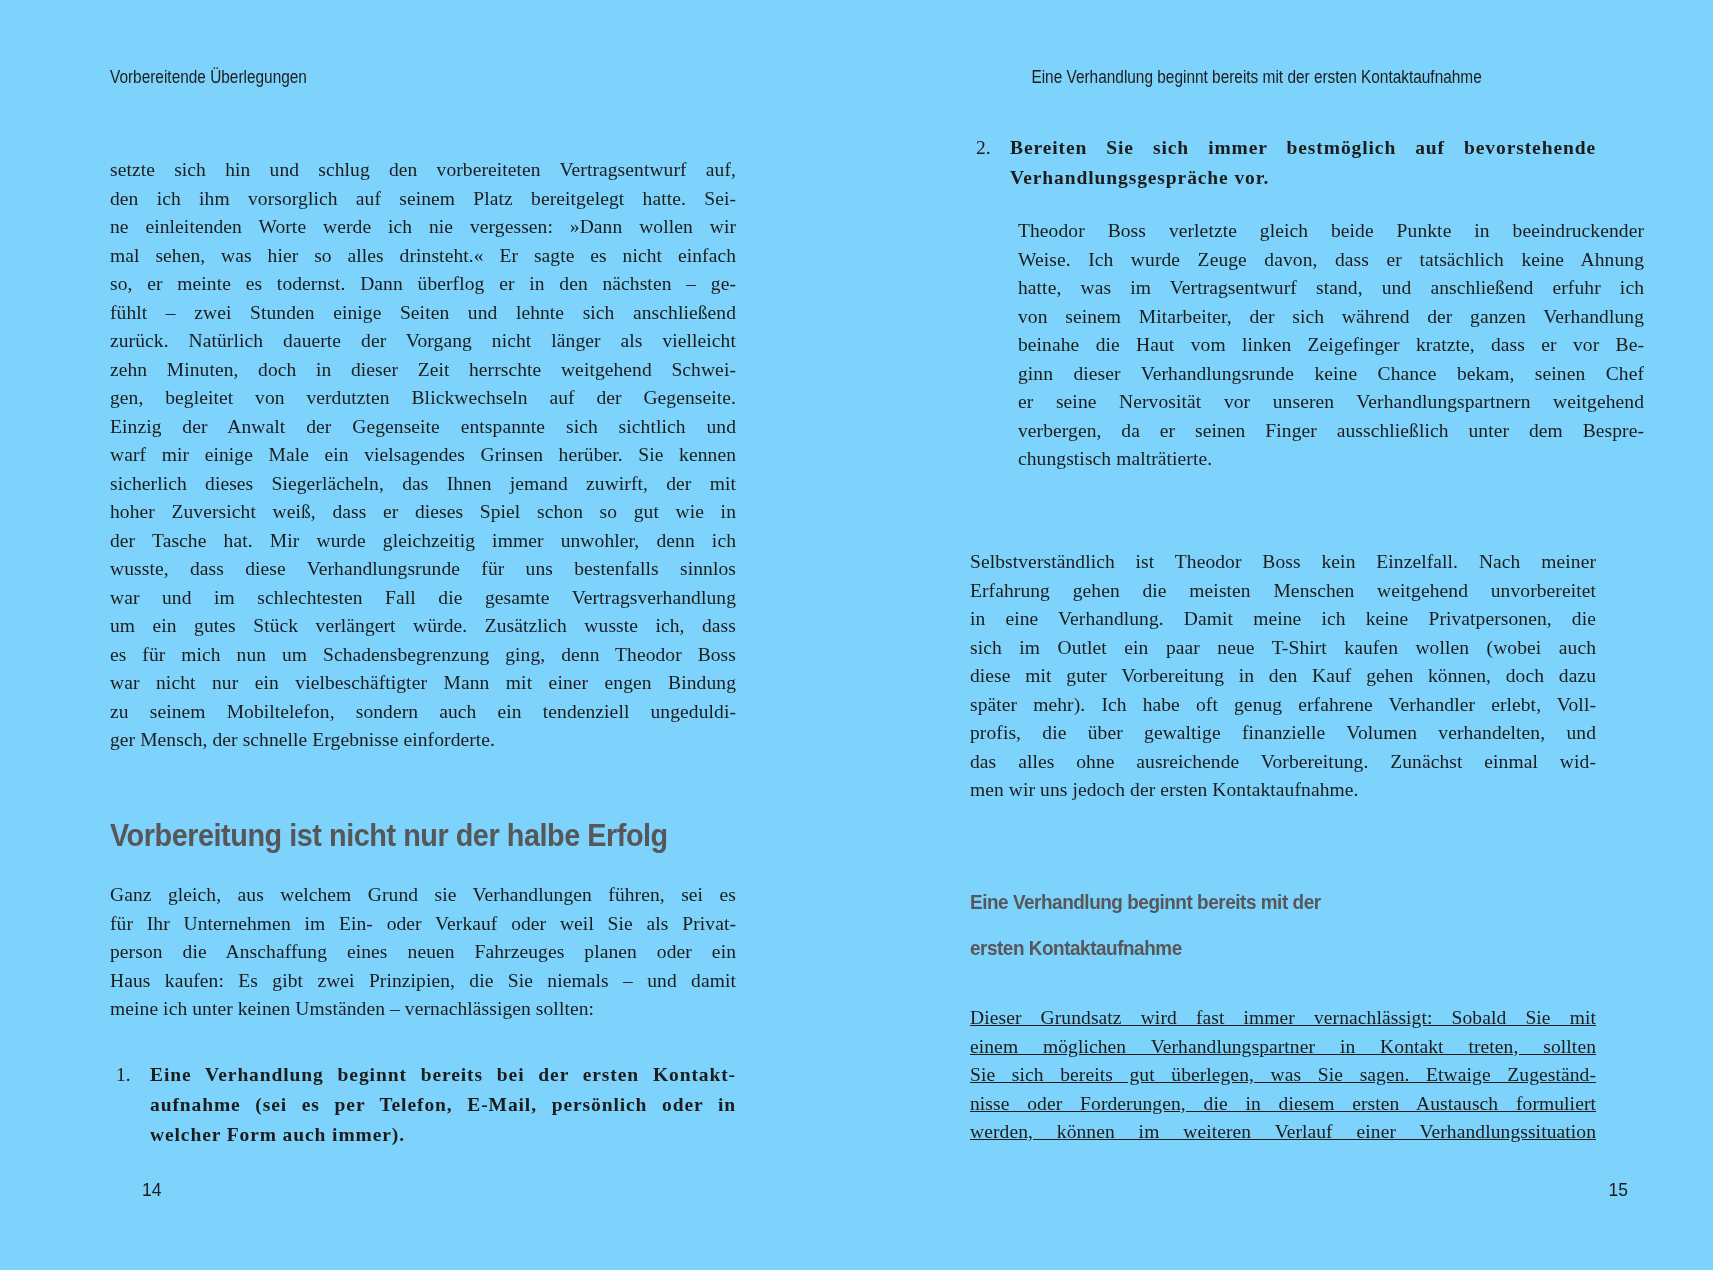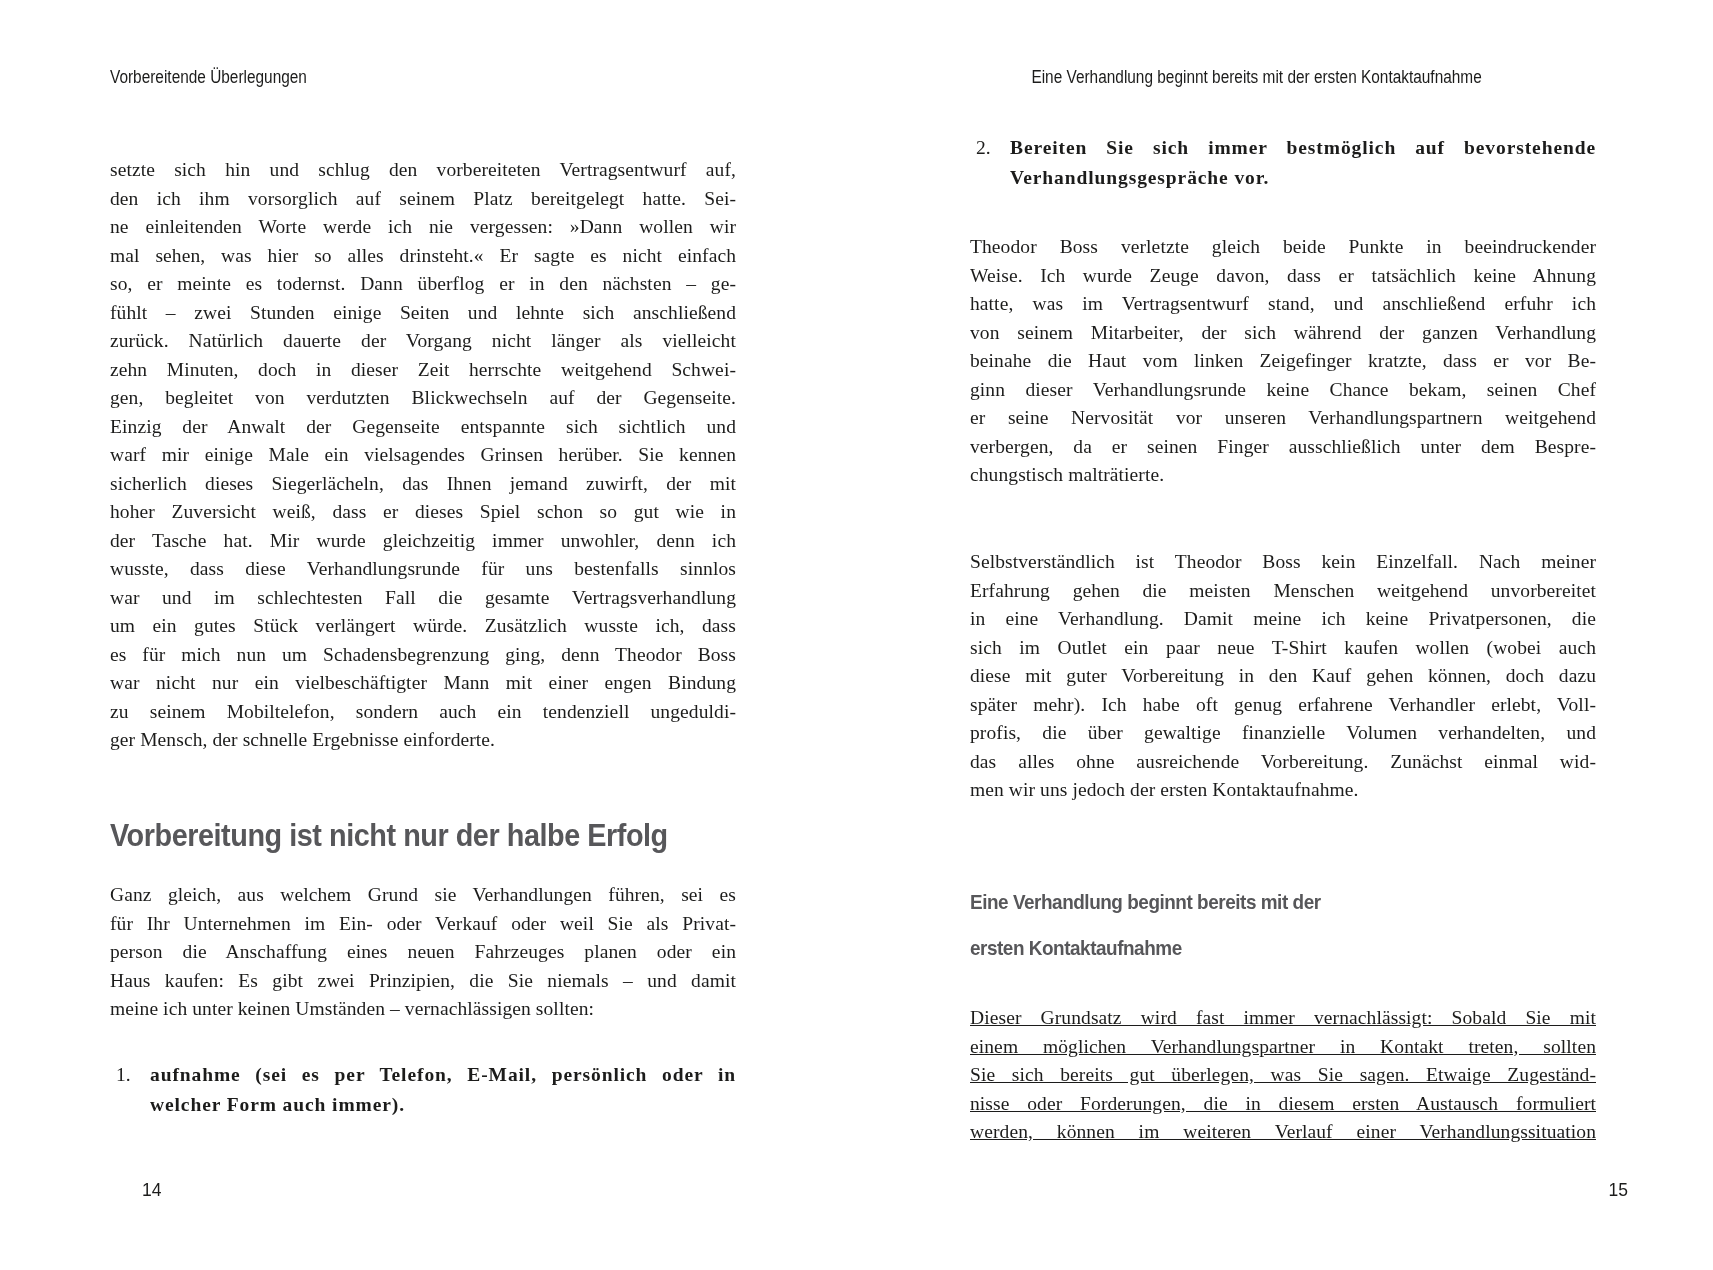--- a/index.html
+++ b/index.html
@@ -84,28 +84,28 @@
     line-height: 22px;
     margin-left: 32px;
   }
   .page-number.right { text-align: right; }
 
   
   #left-para-1  { top: 156px; }
   #left-para-2  { top: 881px; }
   #left-list-1  { top: 1060px; }
   #right-list-2 { top: 133px; }
-  #right-para-1 { top: 233px; }
+  #right-para-1 { top: 217px; margin-left: 48px; }
   #right-para-2 { top: 548px; }
   #right-para-3 { top: 1004px; text-decoration: underline; }
 </style>
 </head>
 <body>
 
-<div id="spread" style="--text-color: #1c1c1b; --heading-color: #57575a; background: #ffffff;">
+<div id="spread" style="--text-color: #1c1c1b; --heading-color: #57575a; background: #7dd3fc;">
 
   <div class="col" id="page-left">
     <div class="running-head">
       <span class="squeeze">Vorbereitende Überlegungen</span>
     </div>
 
     <div class="bodytext" id="left-para-1">
         <div class="tline just">setzte sich hin und schlug den vorbereiteten Vertragsentwurf auf,</div>
         <div class="tline just">den ich ihm vorsorglich auf seinem Platz bereitgelegt hatte. Sei-</div>
         <div class="tline just">ne einleitenden Worte werde ich nie vergessen: »Dann wollen wir</div>
@@ -137,20 +137,21 @@
         <div class="tline just">Ganz gleich, aus welchem Grund sie Verhandlungen führen, sei es</div>
         <div class="tline just">für Ihr Unternehmen im Ein- oder Verkauf oder weil Sie als Privat-</div>
         <div class="tline just">person die Anschaffung eines neuen Fahrzeuges planen oder ein</div>
         <div class="tline just">Haus kaufen: Es gibt zwei Prinzipien, die Sie niemals – und damit</div>
         <div class="tline">meine ich unter keinen Umständen – vernachlässigen sollten:</div>
       </div>
 
     <div class="list-item" id="left-list-1">
       <span class="list-marker">1.</span>
       <div>
+          <div class="tline just">Eine Verhandlung beginnt bereits bei der ersten Kontakt-</div>
           <div class="tline just">aufnahme (sei es per Telefon, E-Mail, persönlich oder in</div>
           <div class="tline">welcher Form auch immer).</div>
         </div>
     </div>
 
     <div class="page-number">14</div>
   </div>
 
   <div class="col" id="page-right">
     <div class="running-head right">

